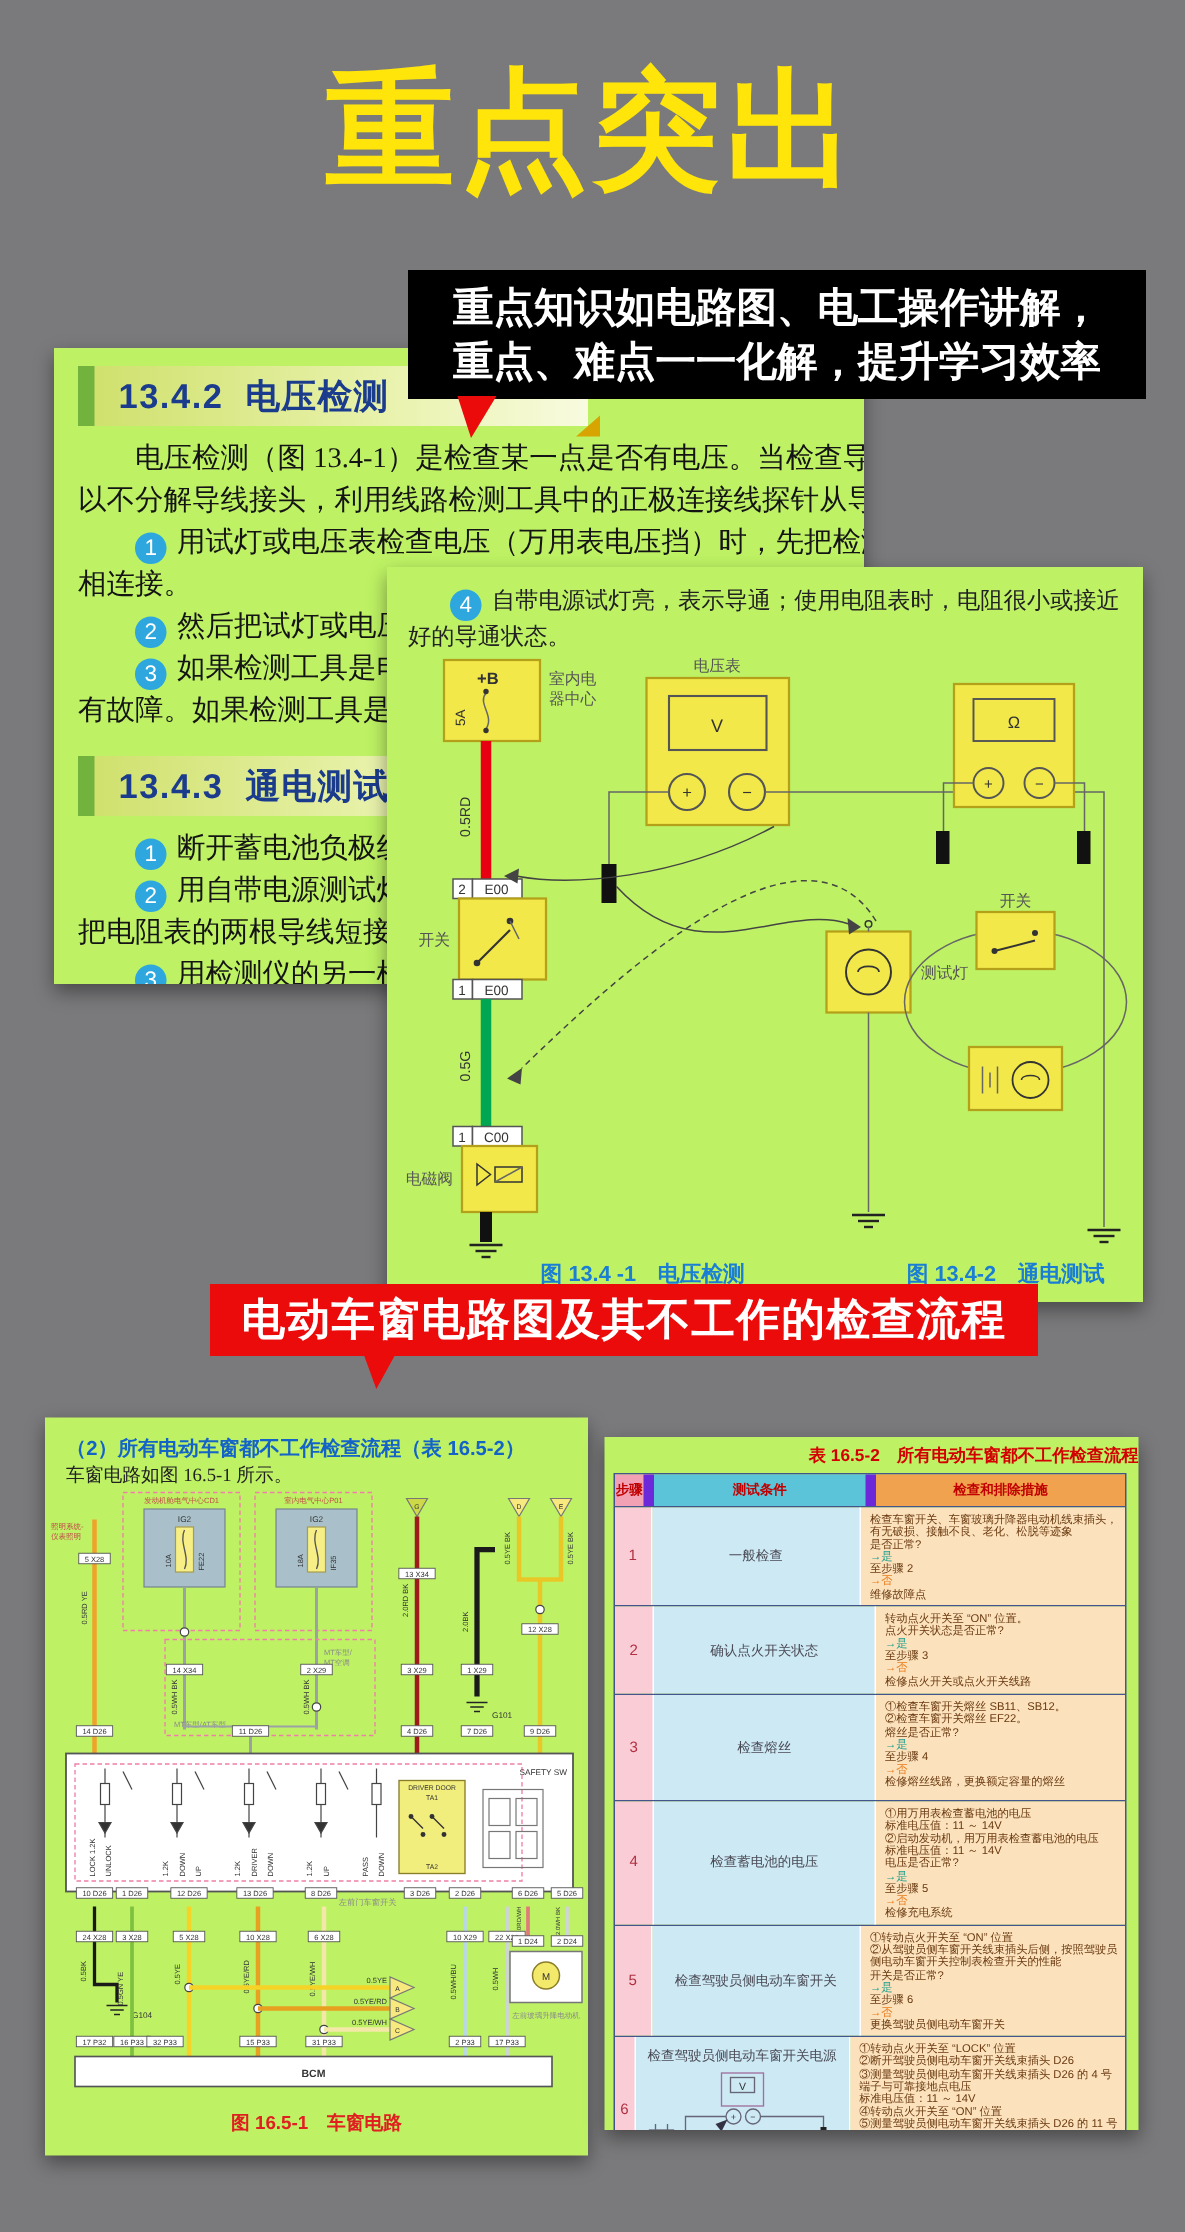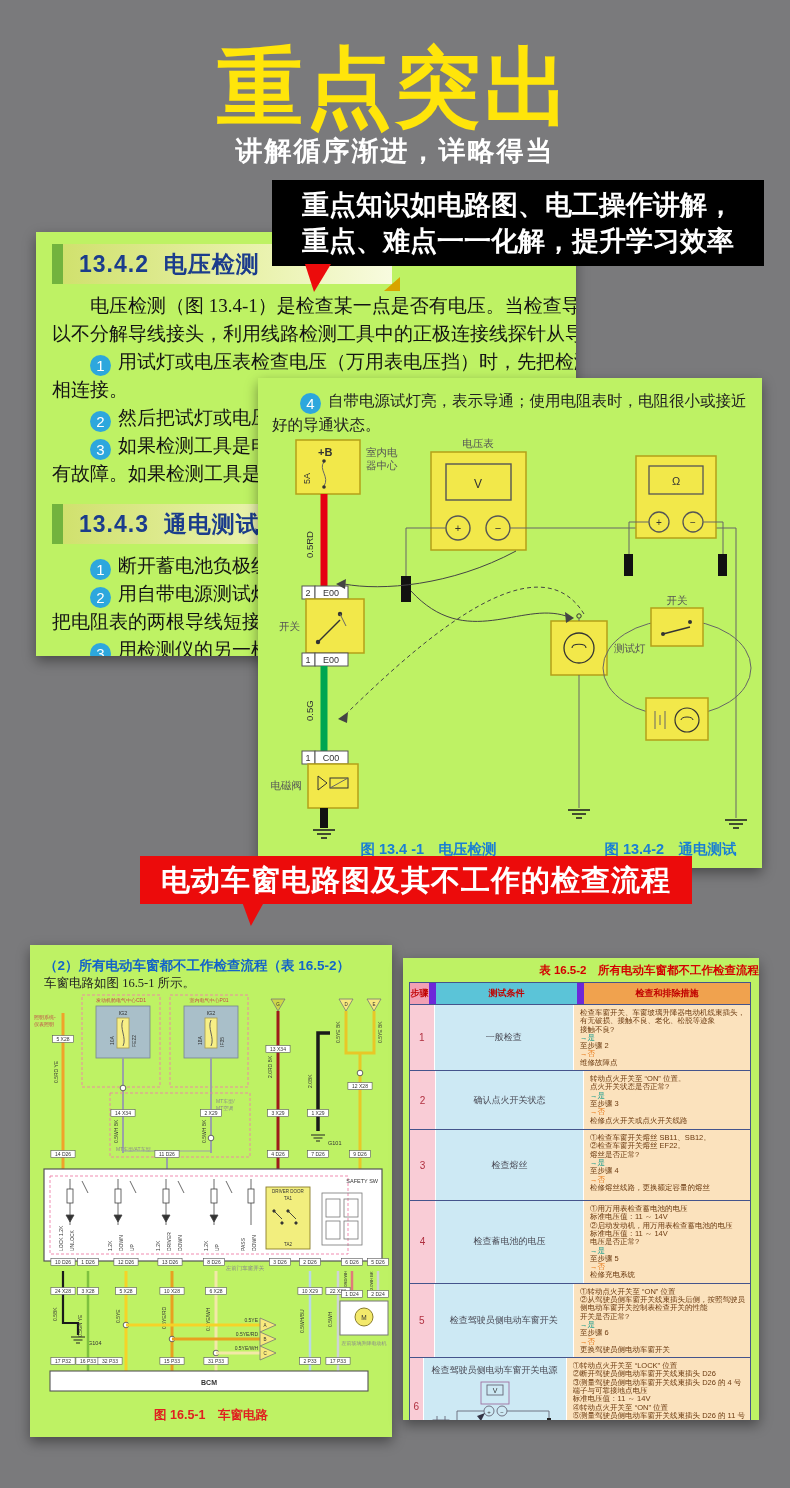--- a/index.html
+++ b/index.html
@@ -81,21 +81,20 @@
   .cell.act{flex:1;background:#fbe2bd;padding:4px 5px 3px 6px;color:#6b3a10;}
   .aline{font-size:7.5px;line-height:8.3px;white-space:nowrap;overflow:hidden;}
   .aline.y{color:#1f9e8e;} .aline.n{color:#e87b1a;}
 </style>
 </head>
 <body>
 
 <div class="stage">
 
   <div class="hero-title">重点突出</div>
-  <div class="hero-sub">讲解循序渐进，详略得当</div>
 
   <div class="promo">
     <div>重点知识如电路图、电工操作讲解，</div>
     <div>重点、难点一一化解，提升学习效率</div>
     <div class="tail"></div>
   </div>
 
   <div class="paper" id="pageA">
     <div style="height:12px"></div>
     <div class="sec">
@@ -585,21 +584,21 @@
       </div>
       <div id="ftbody">
           <div class="trow" style="min-height: 62px;">
             <div class="cell step">1</div>
             <div class="cell cond">
               <div>一般检查</div>
             </div>
             <div class="cell act">
               <div class="aline">检查车窗开关、车窗玻璃升降器电动机线束插头，</div>
               <div class="aline">有无破损、接触不良、老化、松脱等迹象</div>
-              <div class="aline">接触不良?</div>
+              <div class="aline">是否正常?</div>
               <div class="aline y">→是</div>
               <div class="aline">至步骤 2</div>
               <div class="aline n">→否</div>
               <div class="aline">维修故障点</div>
             </div>
           </div>
           <div class="trow" style="min-height: 58px;">
             <div class="cell step">2</div>
             <div class="cell cond">
               <div>确认点火开关状态</div>

